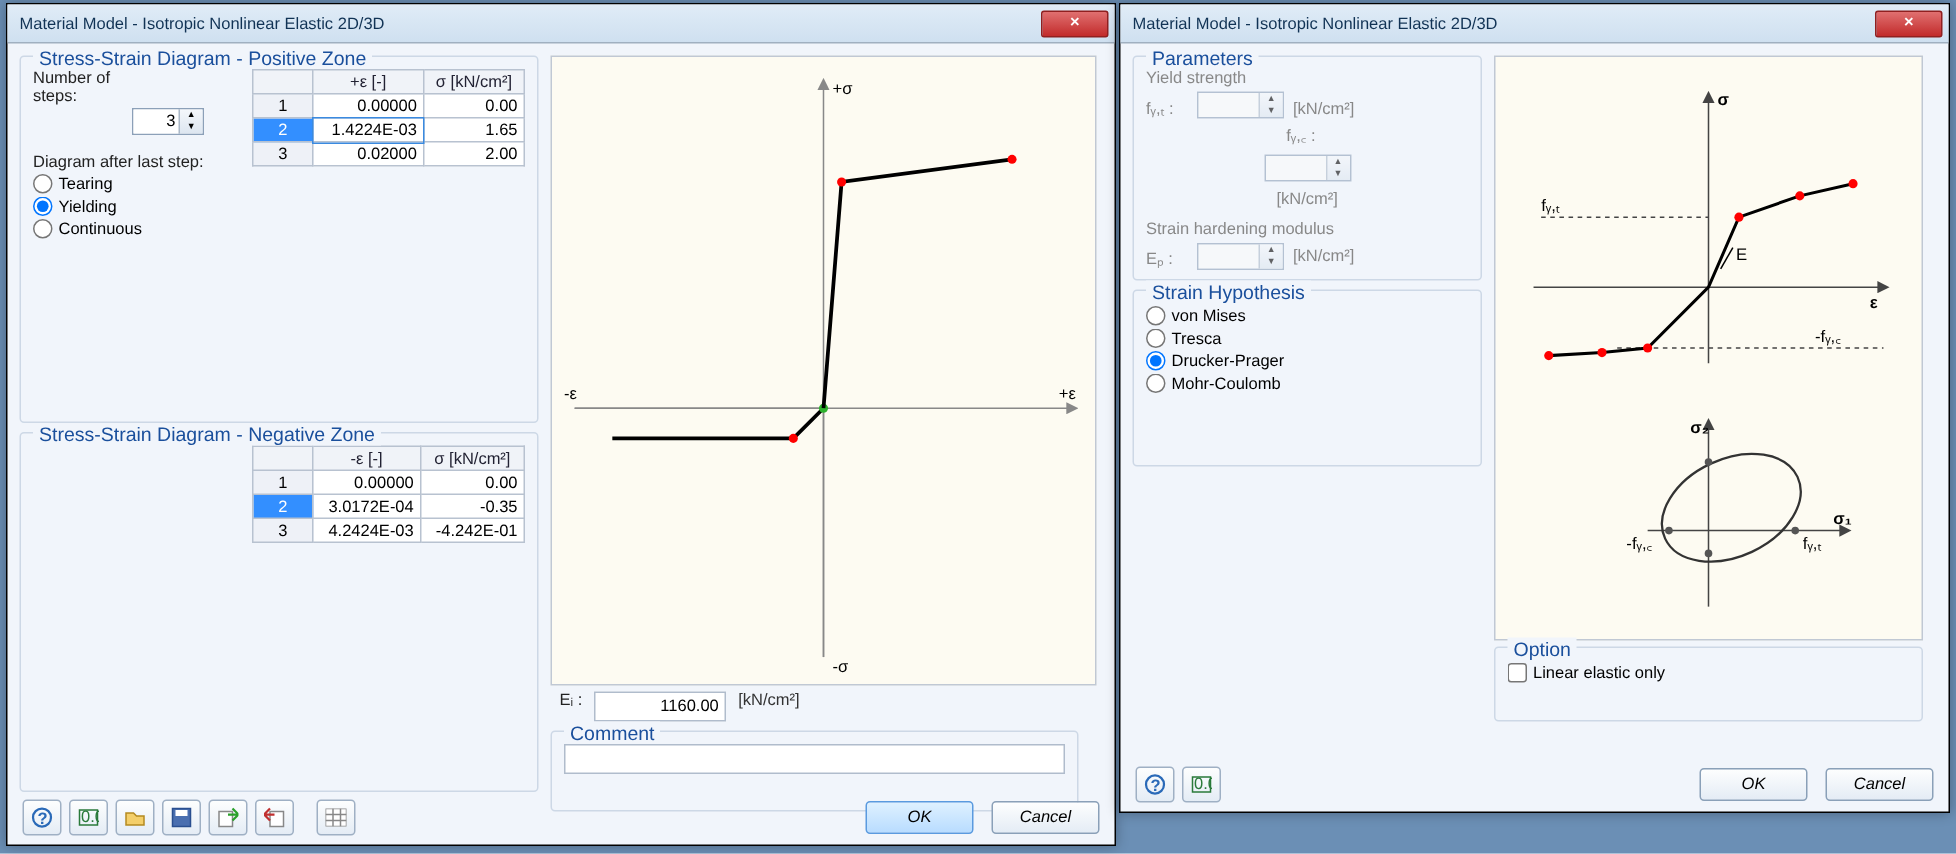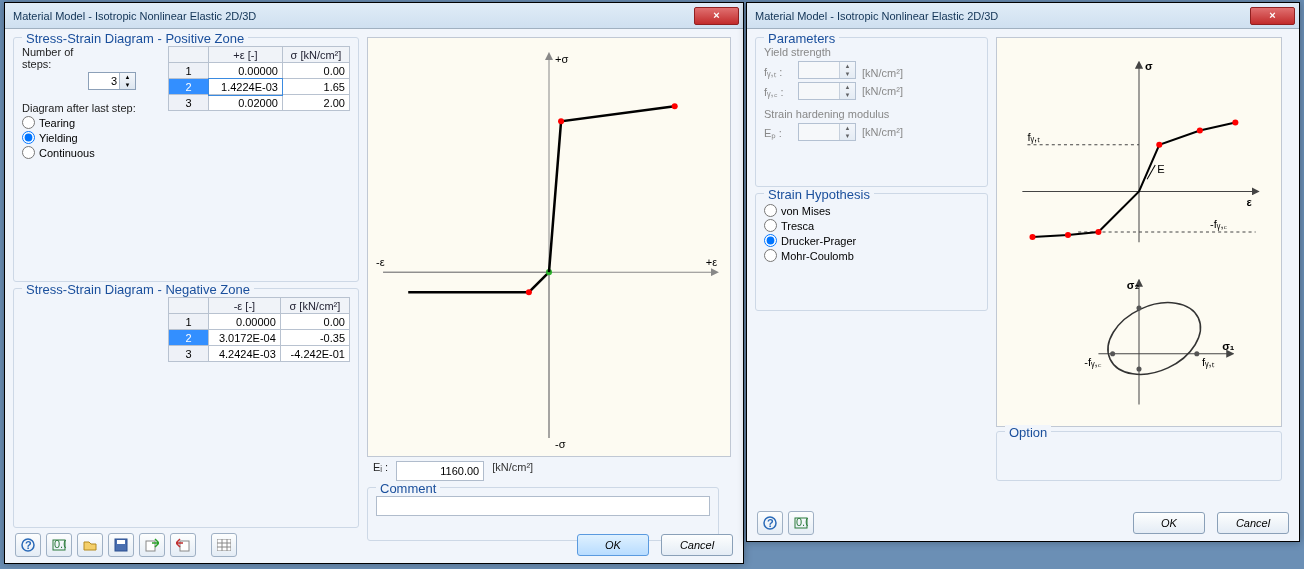--- a/index.html
+++ b/index.html
@@ -252,21 +252,21 @@
         <div class="legend">Parameters</div>
         <div class="gray">Yield strength</div>
         <div style="display:flex;align-items:flex-end;gap:6px;margin-top:3px;">
           <span class="gray" style="width:28px;">fᵧ,ₜ :</span>
           <span class="spin" style="opacity:.6;">
               <input disabled="" style="">
               <span class="sb">▲<br>▼</span>
             </span>
           <span class="gray">[kN/cm²]</span>
         </div>
-        <div style="display:flex;align-items:center;gap:6px;margin-top:3px;">
+        <div style="display:flex;align-items:center;gap:6px;margin-top:3px;flex-direction:column;">
           <span class="gray" style="width:28px;">fᵧ,꜀ :</span>
           <span class="spin" style="opacity:.6;">
               <input disabled="" style="">
               <span class="sb">▲<br>▼</span>
             </span>
           <span class="gray">[kN/cm²]</span>
         </div>
         <div style="height:8px;"></div>
         <div class="gray">Strain hardening modulus</div>
         <div style="display:flex;align-items:center;gap:6px;margin-top:3px;">
@@ -335,20 +335,24 @@
           <circle cx="197" cy="310" r="2.5" fill="#555"></circle>
             <text x="202" y="322">fᵧ,ₜ</text>
           <circle cx="114" cy="310" r="2.5" fill="#555"></circle>
             <text x="86" y="322">-fᵧ,꜀</text>
           <circle cx="140" cy="265" r="2.5" fill="#555"></circle>
             <circle cx="140" cy="325" r="2.5" fill="#555"></circle>
         </svg>
       </div>
       <div class="groupbox" style="margin:0 6px 0 0;height:50px;">
         <div class="legend">Option</div>
+        <label class="check">
+            <input type="checkbox" style="">
+            <span>Linear elastic only</span>
+          </label>
       </div>
     </div>
     <div class="clear"></div>
   </div>
   <div class="footer">
     <span class="iconbtn">
         <svg width="14" height="14">
           <circle cx="7" cy="7" r="6" fill="none" stroke="#2a6ab8" stroke-width="1.5"></circle>
           <text x="4" y="11" fill="#2a6ab8" font-weight="bold">?</text>
         </svg>

